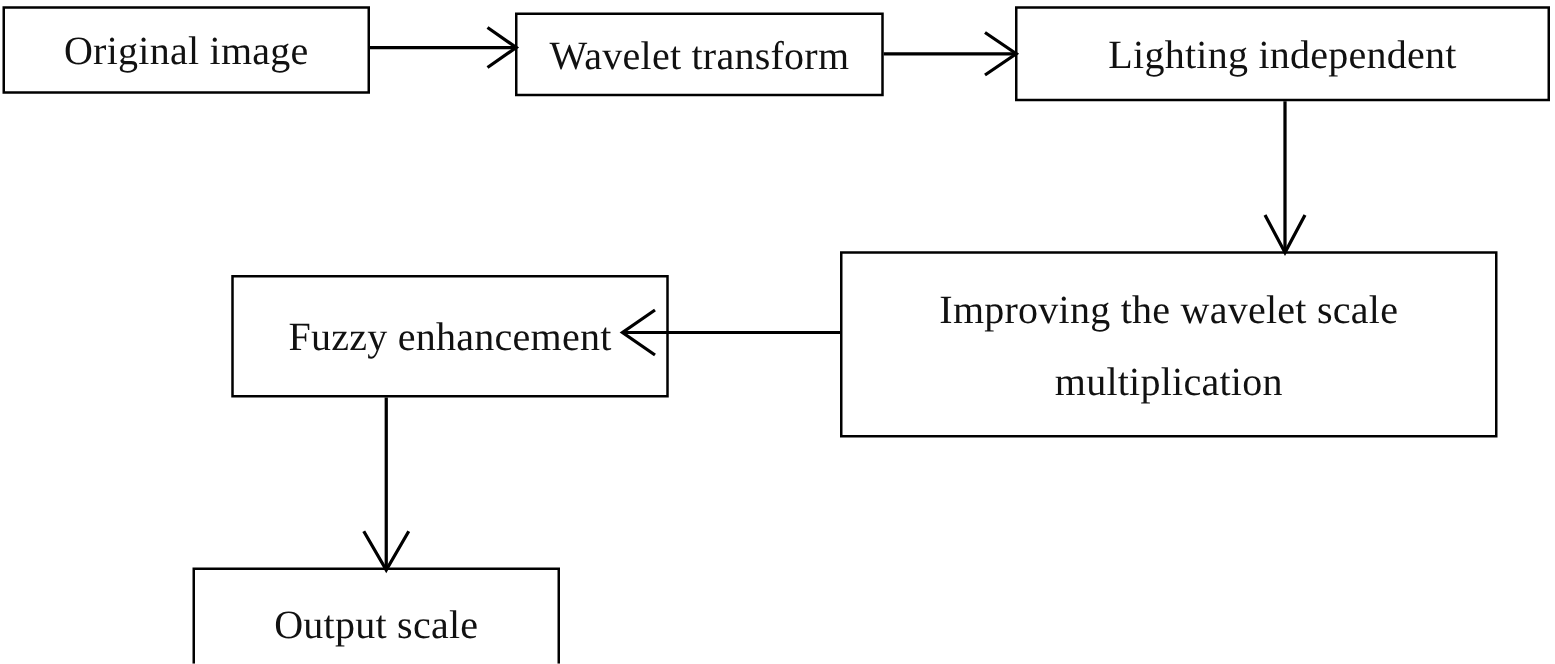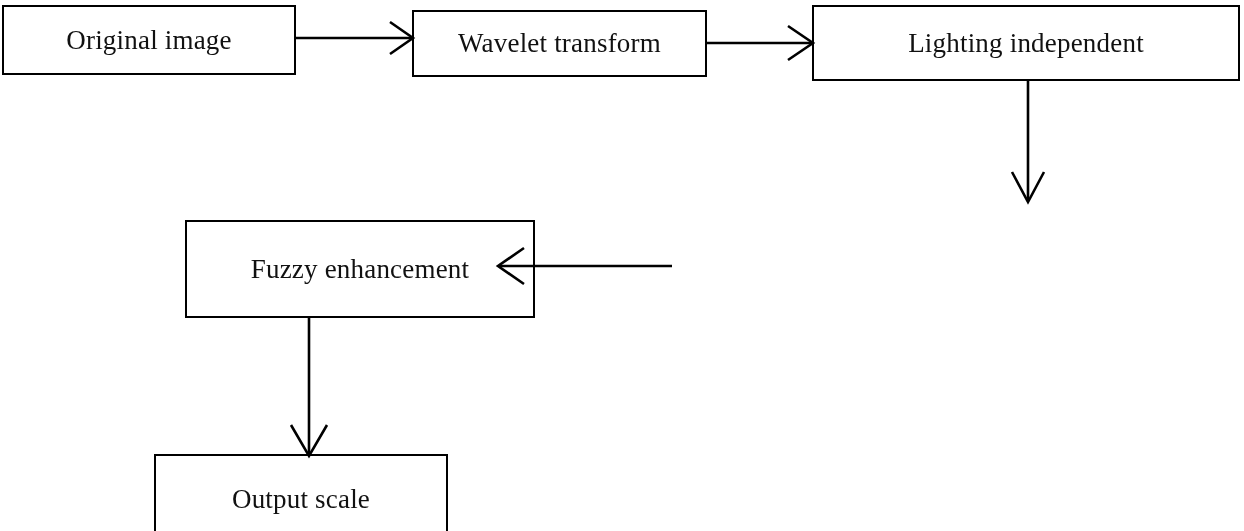--- a/index.html
+++ b/index.html
@@ -19,21 +19,21 @@
   }
   .node {
     position: absolute;
     box-sizing: border-box;
     border: 2px solid #000000;
     background: #ffffff;
     display: flex;
     align-items: center;
     justify-content: center;
     text-align: center;
-    font-size: 27px;
+    font-size: 32px;
     line-height: 1.0;
     color: #111111;
     letter-spacing: 0.2px;
   }
   .node .label {
     display: block;
     width: 100%;
     padding: 0 6px;
   }
   .node.two-line .label {
@@ -69,20 +69,23 @@
   </div>
 
   <div class="node" id="node-lighting">
     <span class="label">Lighting independent</span>
   </div>
 
   <div class="node" id="node-wavelet">
     <span class="label">Wavelet transform</span>
   </div>
 
+  <div class="node two-line" id="node-improving">
+    <span class="label"><span class="l1">Improving the wavelet scale</span><span class="l2">multiplication</span></span>
+  </div>
 
   <div class="node" id="node-fuzzy">
     <span class="label">Fuzzy enhancement</span>
   </div>
 
   <div class="node" id="node-output">
     <span class="label">Output scale</span>
   </div>
 
   <div class="edge" style="left:0;top:0;width:1244px;height:531px;">

